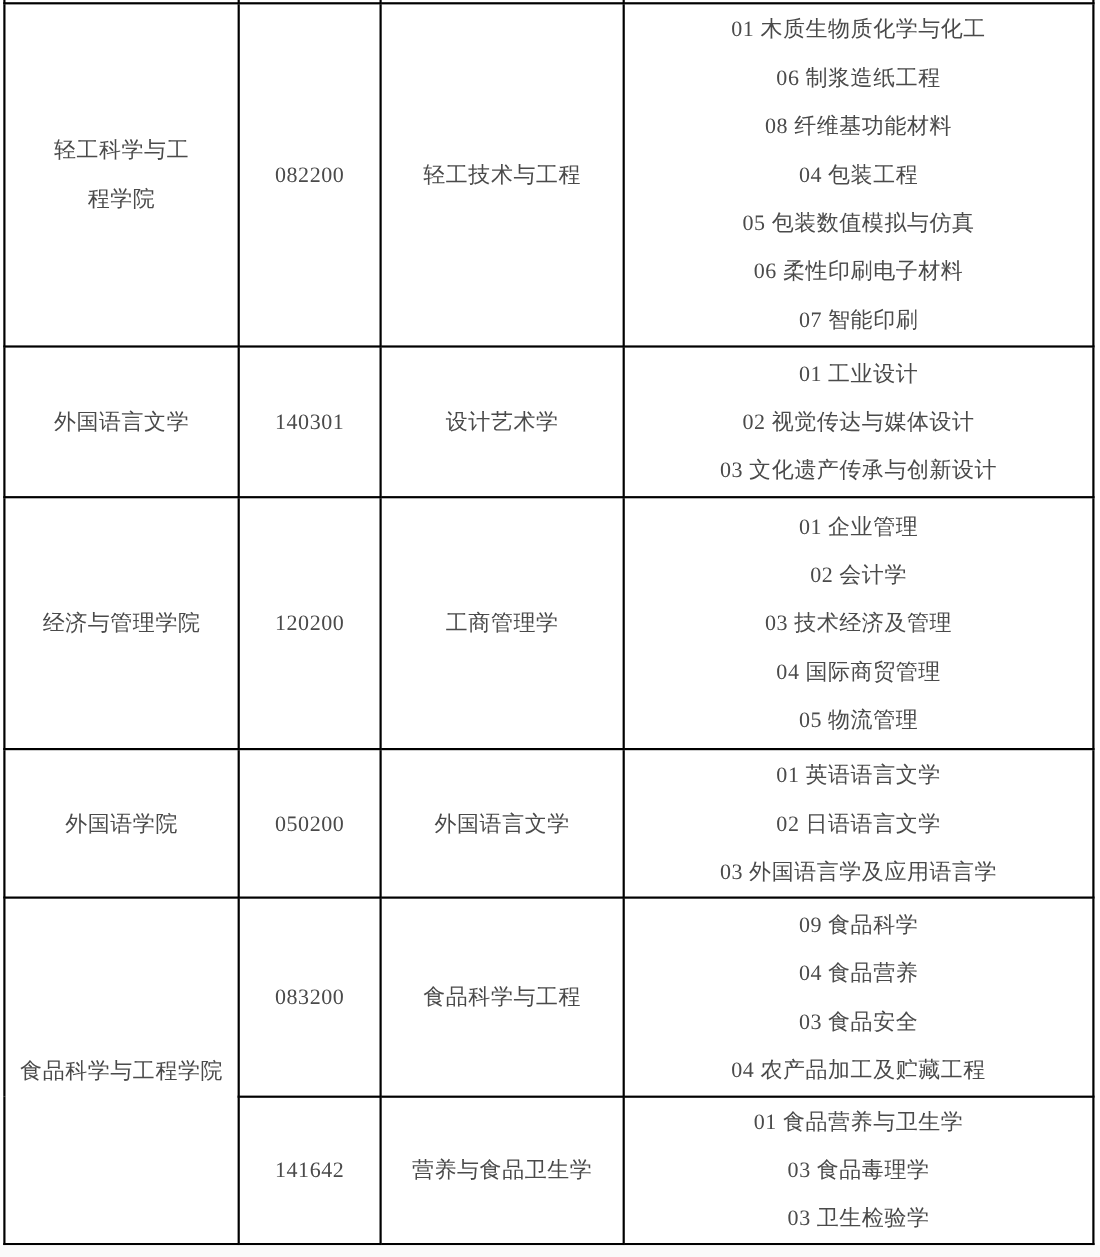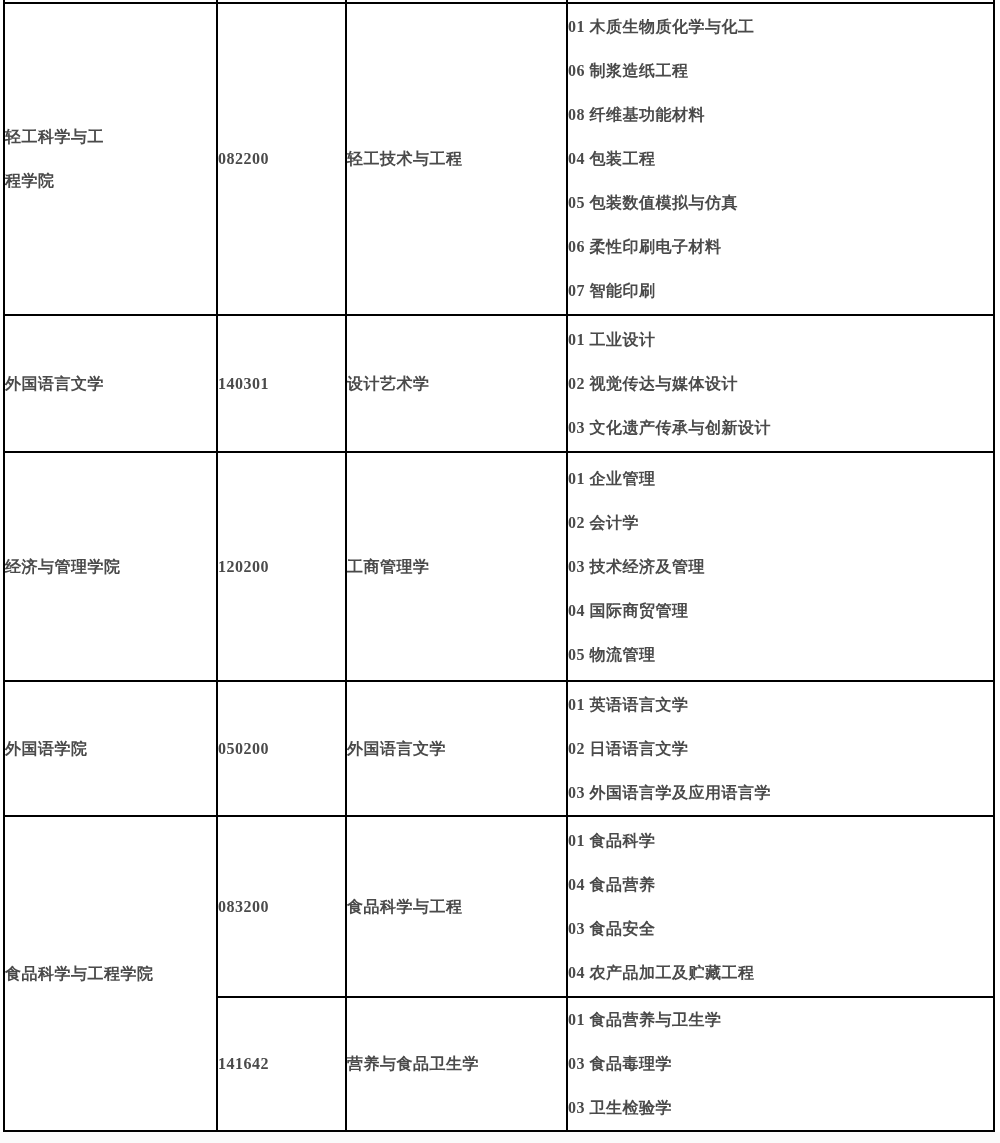--- a/index.html
+++ b/index.html
@@ -22,28 +22,27 @@
     border-collapse:collapse;
     table-layout:fixed;
     width:990px;
   }
   col.c1{width:213px}
   col.c2{width:129px}
   col.c3{width:221px}
   col.c4{width:427px}
   td{
     border:2px solid var(--border-color);
-    text-align:left;
+    text-align:center;
     vertical-align:middle;
     color:var(--text-color);
-    font-size:16px;
+    font-size:20px;
     letter-spacing:0.5px;
     padding:0;
     overflow:hidden;
-    font-weight:bold;
   }
   
   tbody tr:nth-child(1){height:39px}
   tbody tr:nth-child(2){height:312px}
   tbody tr:nth-child(3){height:137px}
   tbody tr:nth-child(4){height:229px}
   tbody tr:nth-child(5){height:135px}
   tbody tr:nth-child(6){height:181px}
   tbody tr:nth-child(7){height:132px}
   .line{line-height:44px;}
@@ -146,21 +145,21 @@
           <td rowspan="2">
             <div class="line">食品科学与工程学院</div>
           </td>
           <td>
             <div class="line">083200</div>
           </td>
           <td>
             <div class="line">食品科学与工程</div>
           </td>
           <td>
-            <div class="line">01 食品科学</div>
+            <div class="line">09 食品科学</div>
             <div class="line">04 食品营养</div>
             <div class="line">03 食品安全</div>
             <div class="line">04 农产品加工及贮藏工程</div>
           </td>
         </tr>
         <tr>
           <td>
             <div class="line">141642</div>
           </td>
           <td>

